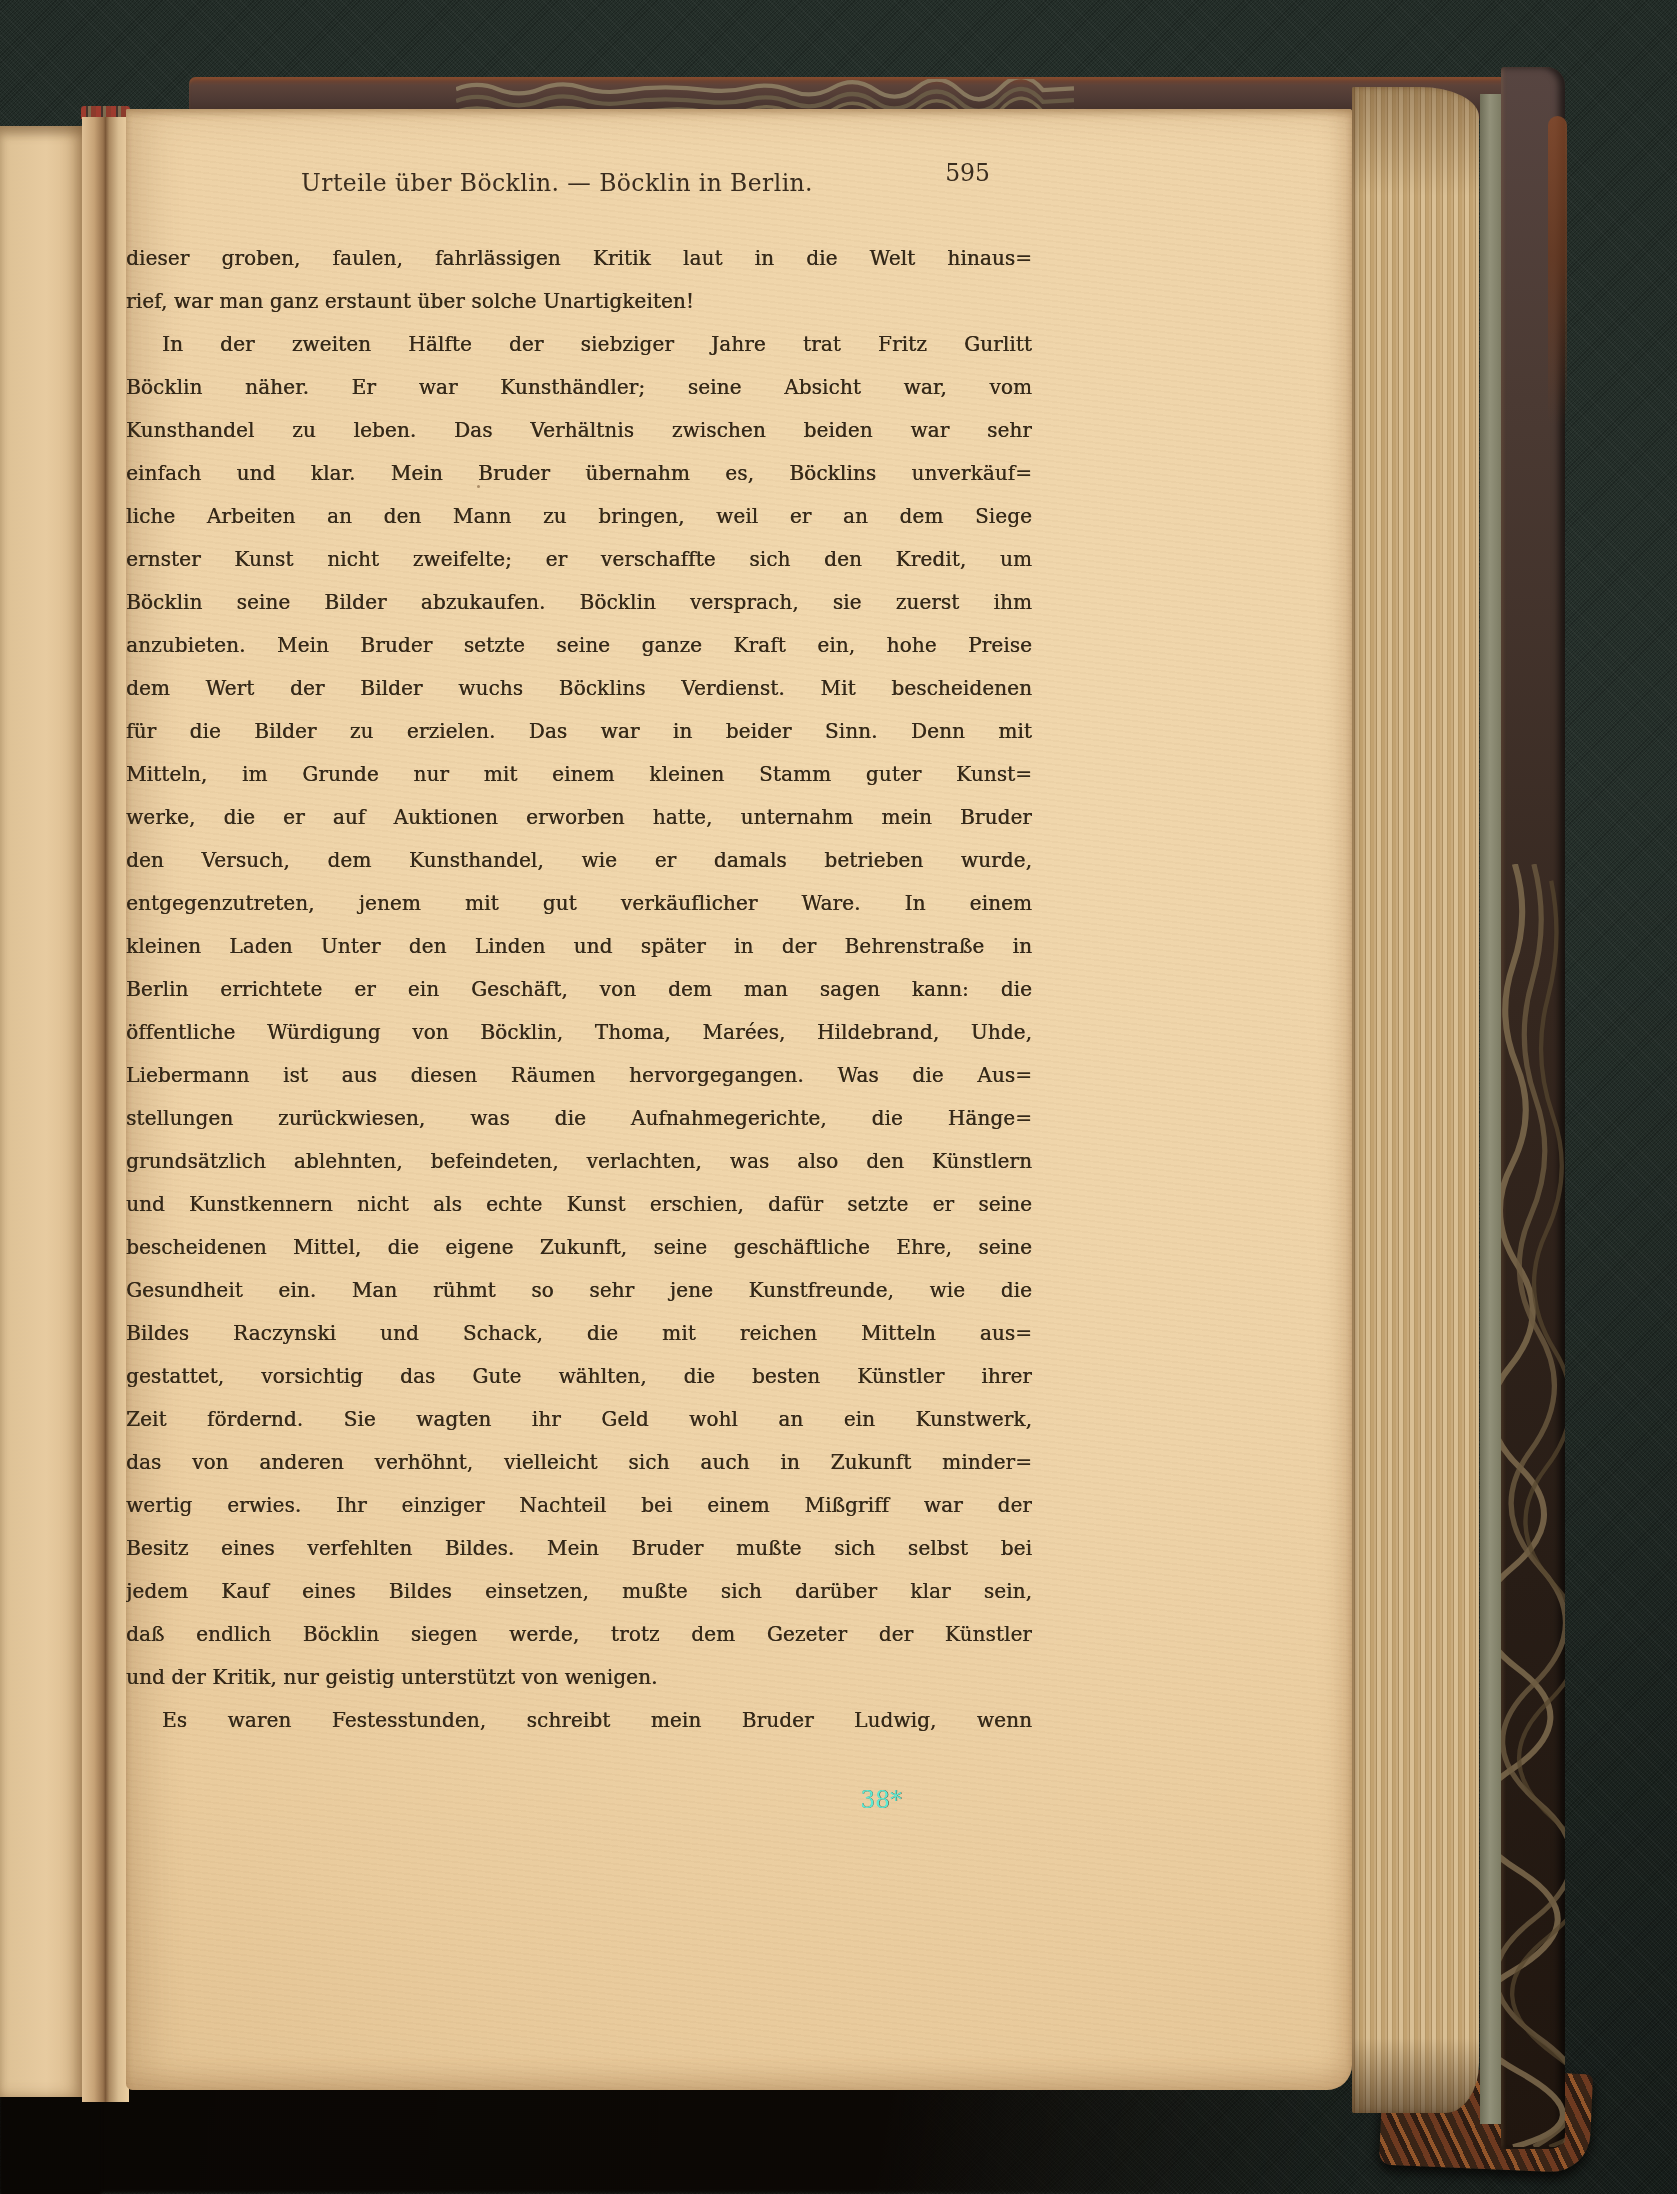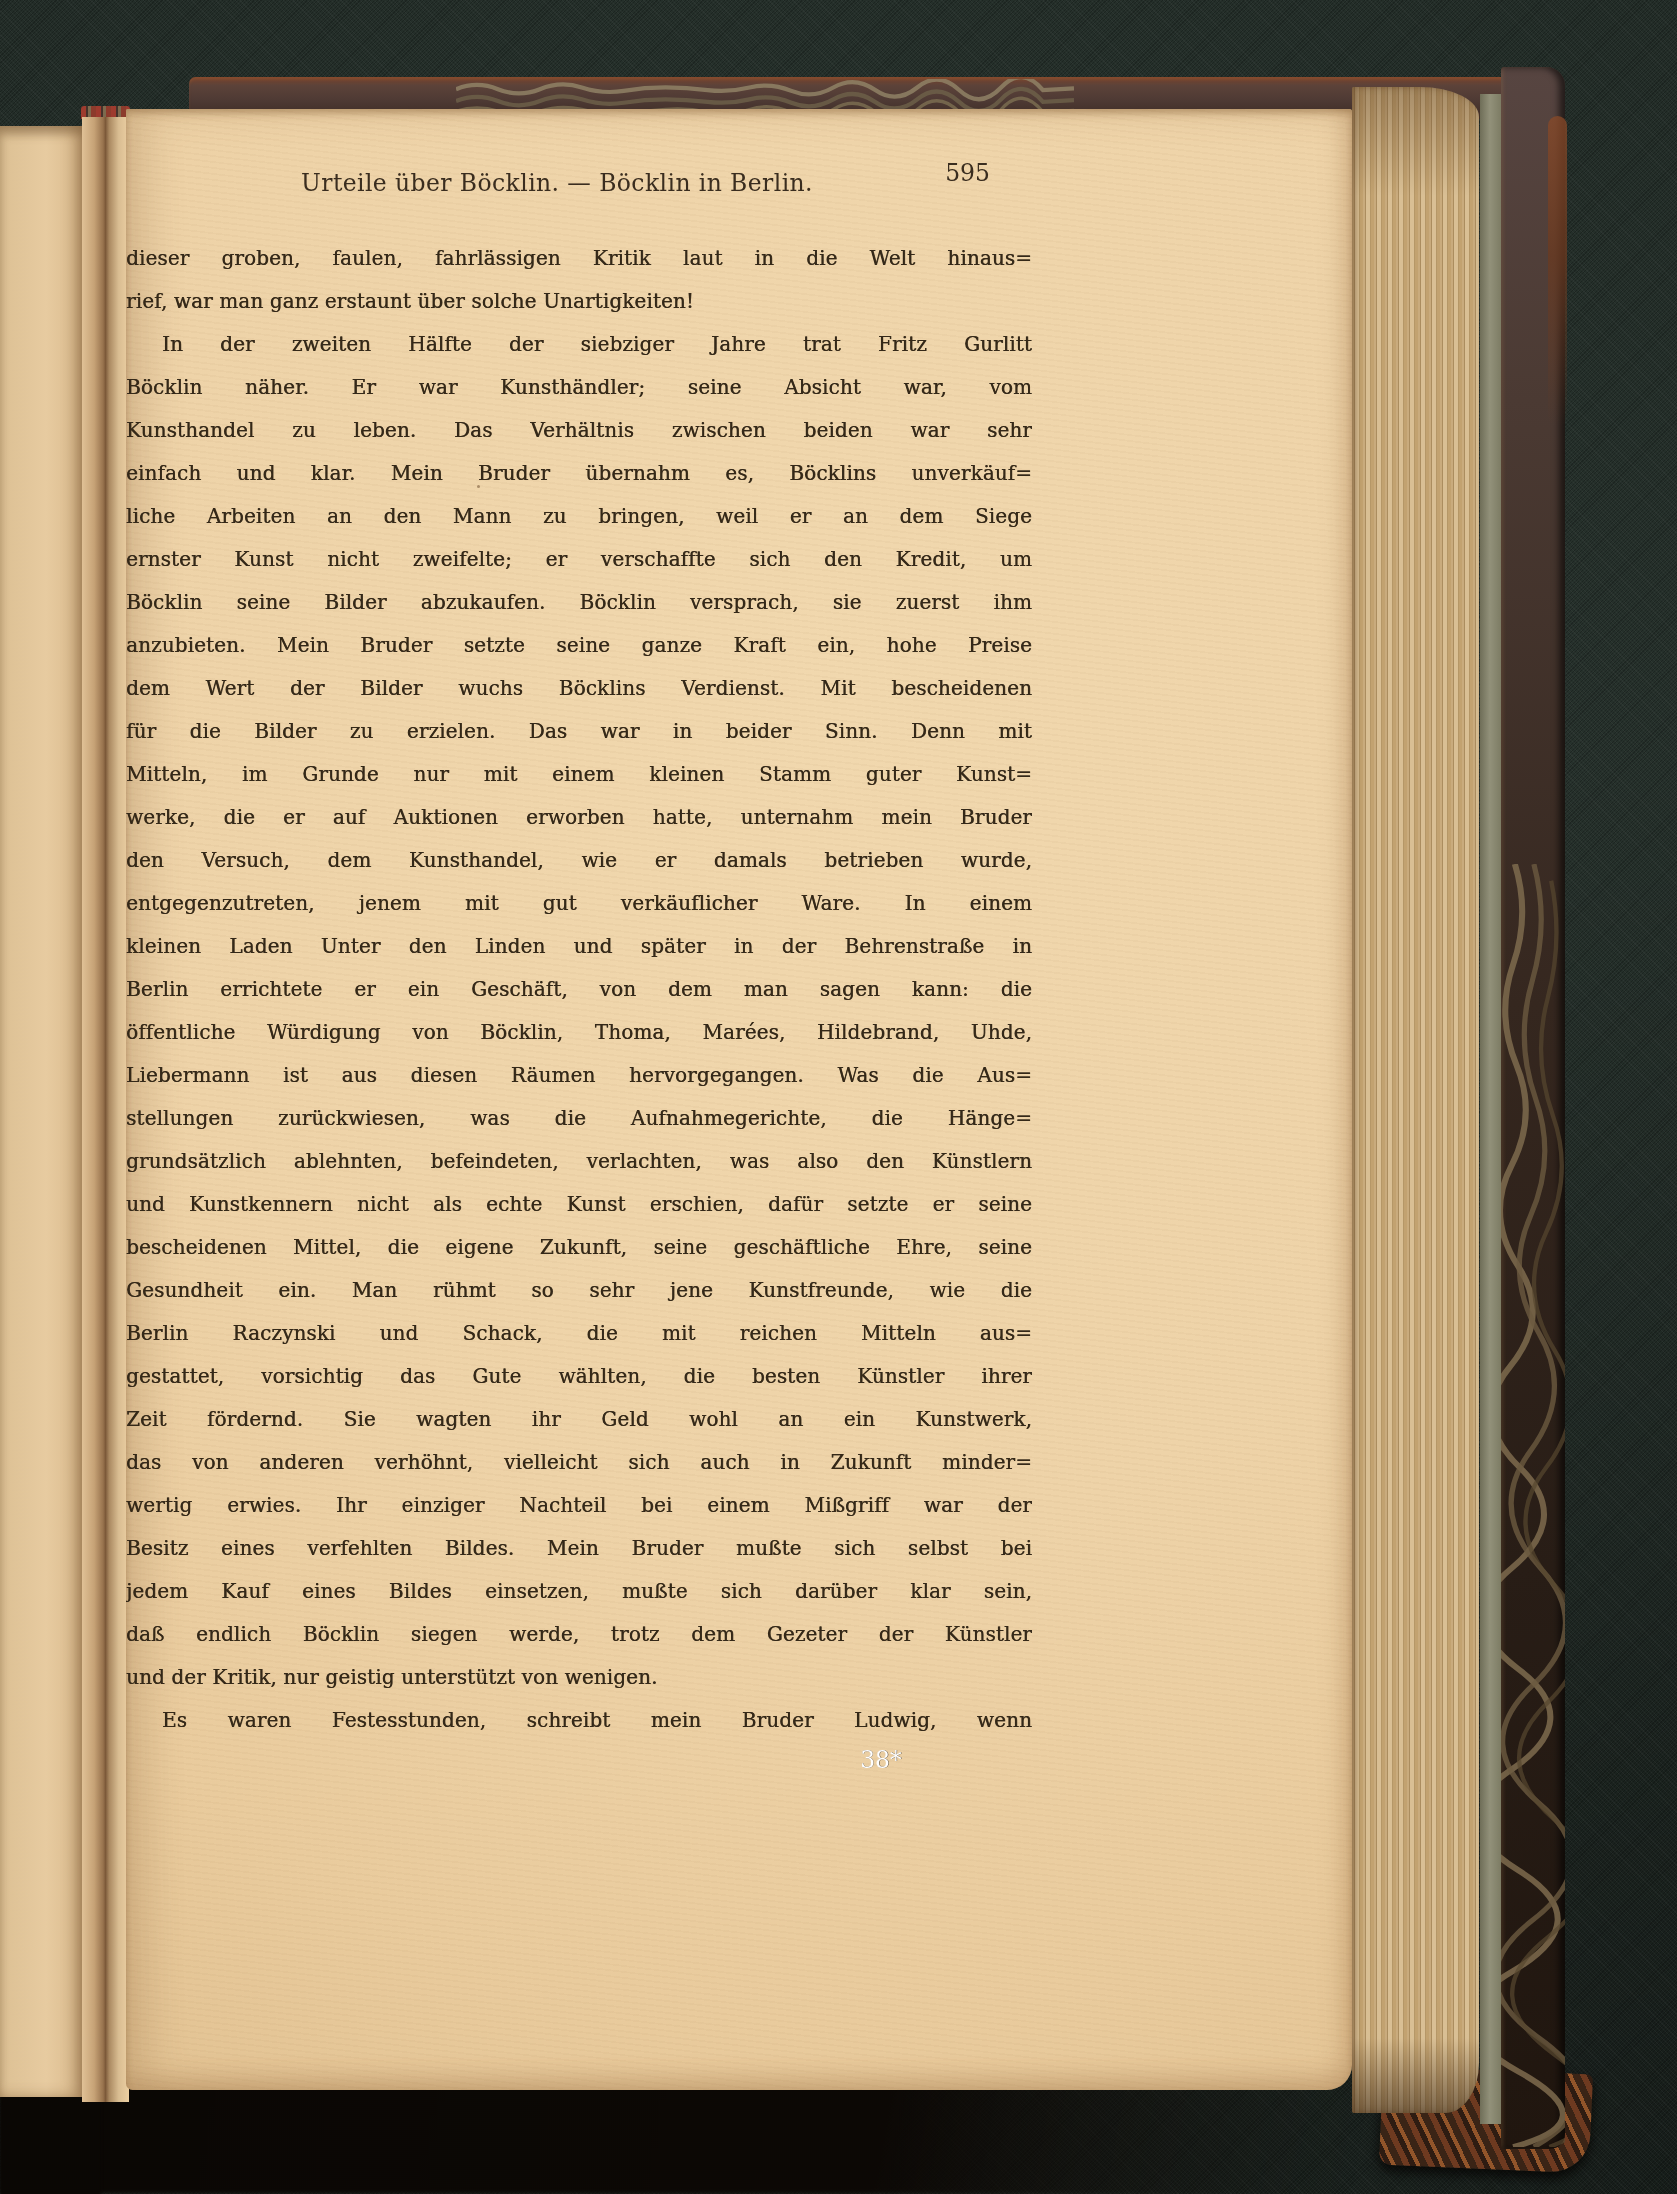--- a/index.html
+++ b/index.html
@@ -91,22 +91,22 @@
   }
   .line{
     height:43px;line-height:43px;font-size:20px;overflow:hidden;
     text-align:justify;text-align-last:justify;
     text-shadow:0.4px 0 0 rgba(52,40,24,0.85);
     letter-spacing:0.1px;
   }
   .line.indent{padding-left:36px;}
   .line.para-end{text-align:center;text-align-last:left;}
   .signature{
-    position:absolute;left:755px;top:1742px;width:252px;height:37px;line-height:37px;
-    text-align:center;font-size:23.5px;color:#ffffff;
+    position:absolute;left:755px;top:1782px;width:252px;height:37px;line-height:37px;
+    text-align:center;font-size:23.5px;color:#5eead4;
     text-shadow:0.4px 0 0 rgba(52,40,24,0.85);
   }
   
   .fore-edge{
     position:absolute;left:1352px;top:87px;width:127px;height:2026px;
     background:
       linear-gradient(180deg, rgba(92,64,36,0.40) 0px, rgba(0,0,0,0) 109px),
       linear-gradient(0deg, rgba(48,30,16,0.55) 0px, rgba(0,0,0,0) 75px),
       repeating-linear-gradient(90deg,#c9ab7d 0 2.5px,#ab8d5f 2.5px 3.4px,#d9bf94 3.4px 6.7px,#b59767 6.7px 8.4px,#c2a270 8.4px 11px);
     border-radius:1.7px 59px 34px 1.7px / 1.7px 30px 50px 1.7px;
@@ -194,21 +194,21 @@
       <div class="line">entgegenzutreten, jenem mit gut verkäuflicher Ware. In einem</div>
       <div class="line">kleinen Laden Unter den Linden und später in der Behrenstraße in</div>
       <div class="line">Berlin errichtete er ein Geschäft, von dem man sagen kann: die</div>
       <div class="line">öffentliche Würdigung von Böcklin, Thoma, Marées, Hildebrand, Uhde,</div>
       <div class="line">Liebermann ist aus diesen Räumen hervorgegangen. Was die Aus=</div>
       <div class="line">stellungen zurückwiesen, was die Aufnahmegerichte, die Hänge=</div>
       <div class="line">grundsätzlich ablehnten, befeindeten, verlachten, was also den Künstlern</div>
       <div class="line">und Kunstkennern nicht als echte Kunst erschien, dafür setzte er seine</div>
       <div class="line">bescheidenen Mittel, die eigene Zukunft, seine geschäftliche Ehre, seine</div>
       <div class="line">Gesundheit ein. Man rühmt so sehr jene Kunstfreunde, wie die</div>
-      <div class="line">Berlin Raczynski und Schack, die mit reichen Mitteln aus=</div>
+      <div class="line">Bildes Raczynski und Schack, die mit reichen Mitteln aus=</div>
       <div class="line">gestattet, vorsichtig das Gute wählten, die besten Künstler ihrer</div>
       <div class="line">Zeit fördernd. Sie wagten ihr Geld wohl an ein Kunstwerk,</div>
       <div class="line">das von anderen verhöhnt, vielleicht sich auch in Zukunft minder=</div>
       <div class="line">wertig erwies. Ihr einziger Nachteil bei einem Mißgriff war der</div>
       <div class="line">Besitz eines verfehlten Bildes. Mein Bruder mußte sich selbst bei</div>
       <div class="line">jedem Kauf eines Bildes einsetzen, mußte sich darüber klar sein,</div>
       <div class="line">daß endlich Böcklin siegen werde, trotz dem Gezeter der Künstler</div>
       <div class="line para-end">und der Kritik, nur geistig unterstützt von wenigen.</div>
       <div class="line indent">Es waren Festesstunden, schreibt mein Bruder Ludwig, wenn</div>
     </div>

